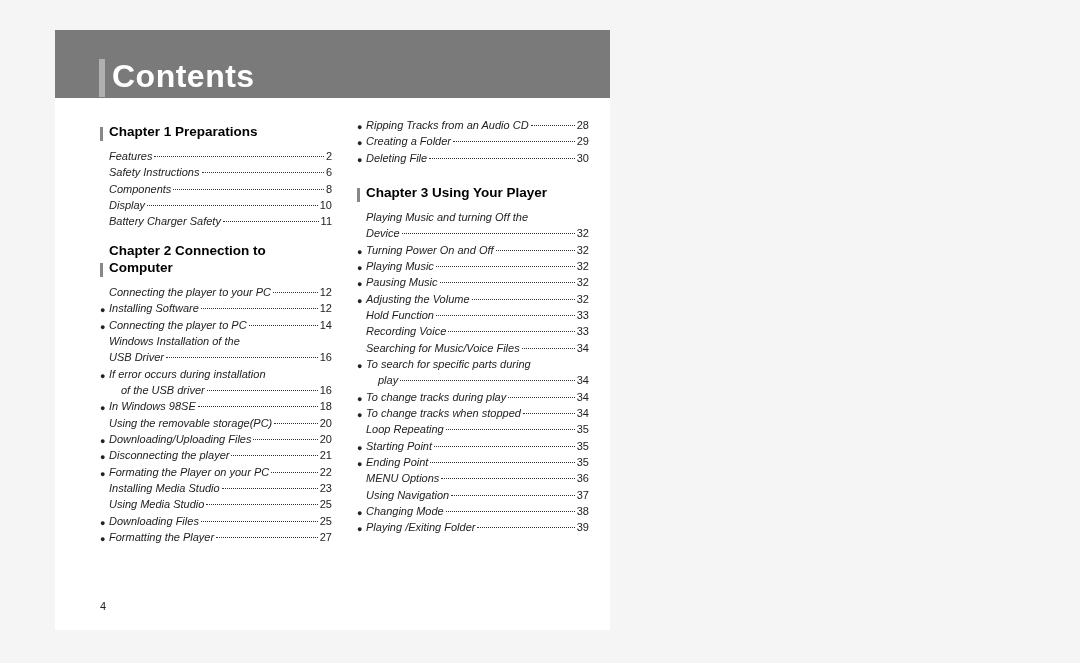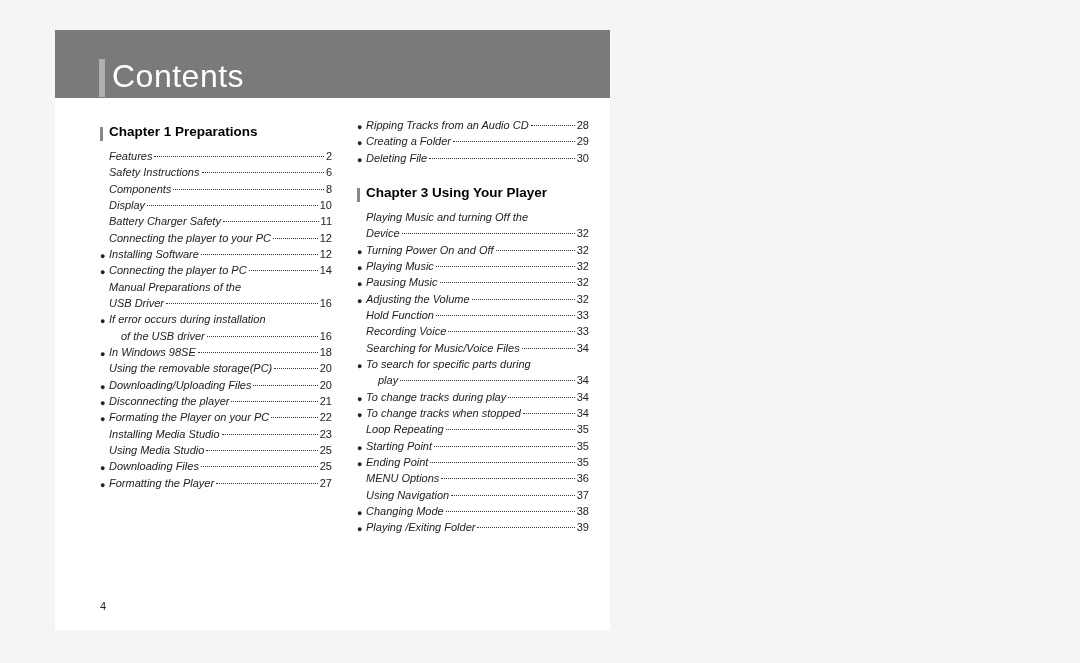--- a/index.html
+++ b/index.html
@@ -32,21 +32,21 @@
     top: 59px;
     width: 6px;
     height: 38px;
     background: #b0b0b0;
   }
   .title {
     position: absolute;
     left: 112px;
     top: 58px;
     font-size: 32px;
-    font-weight: normal;
+    font-weight: bold;
     color: #fff;
     letter-spacing: 0.5px;
   }
   .content-wrap {
     position: absolute;
     left: 100px;
     top: 118px;
     width: 500px;
     display: flex;
     gap: 25px;
@@ -155,41 +155,45 @@
         <span class="label">Display</span>
         <span class="dots"></span>
         <span class="pg">10</span>
       </div>
       <div class="entry">
         <span class="bullet"></span>
         <span class="label">Battery Charger Safety</span>
         <span class="dots"></span>
         <span class="pg">11</span>
       </div>
+      <div class="chapter-head" style="margin-top: 14px;">
+        <div class="bar"></div>
+        <div class="txt">Chapter 2  Connection to Computer</div>
+      </div>
       <div class="entry">
         <span class="bullet"></span>
         <span class="label">Connecting the player to your PC</span>
         <span class="dots"></span>
         <span class="pg">12</span>
       </div>
       <div class="entry sub">
         <span class="bullet">●</span>
         <span class="label">Installing Software</span>
         <span class="dots"></span>
         <span class="pg">12</span>
       </div>
       <div class="entry sub">
         <span class="bullet">●</span>
         <span class="label">Connecting the player to PC</span>
         <span class="dots"></span>
         <span class="pg">14</span>
       </div>
       <div class="entry">
         <span class="bullet"></span>
-        <span class="label">Manual Preparations of the</span>
+        <span class="label">Windows Installation of the</span>
       </div>
       <div class="entry">
         <span class="bullet"></span>
         <span class="label">USB Driver</span>
         <span class="dots"></span>
         <span class="pg">16</span>
       </div>
       <div class="entry sub">
         <span class="bullet">●</span>
         <span class="label">If error occurs during installation</span>

